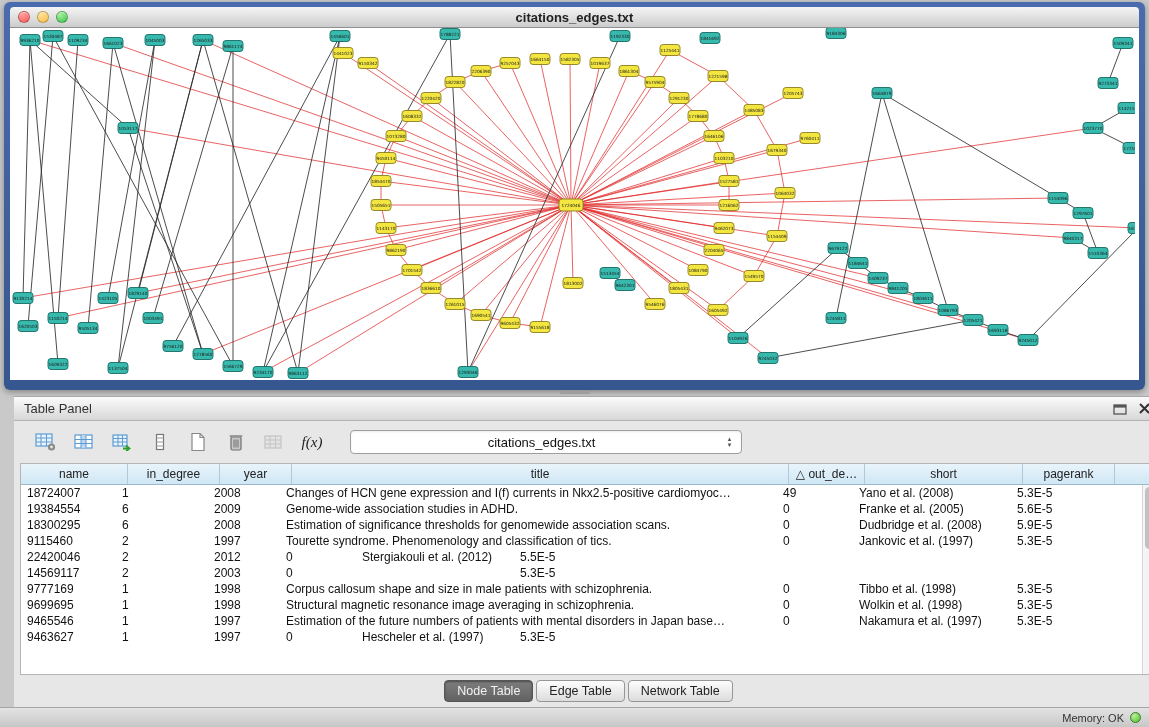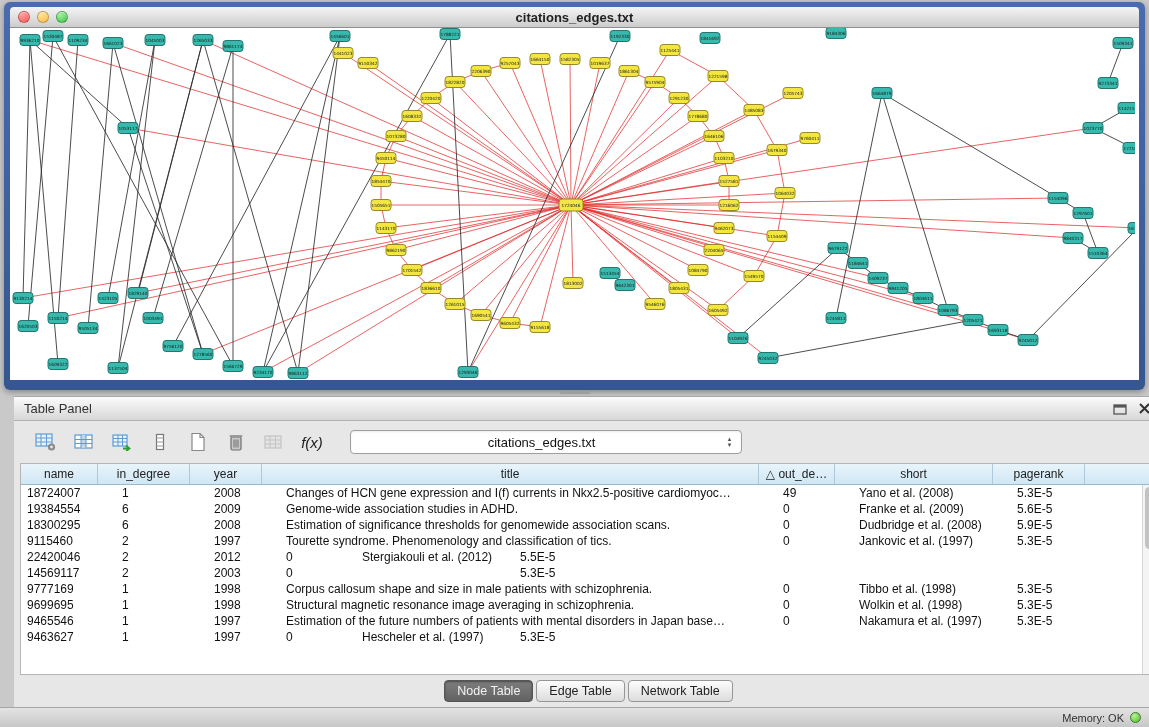--- a/index.html
+++ b/index.html
@@ -38,21 +38,21 @@
     border-bottom:1px solid #b2b2b2; display:flex; align-items:center; padding:0 10px; }
   .panel-title { font-size:13px; color:#333; }
   .panel-titlebar .spacer { flex:1; }
   .panel-btn { width:18px; height:18px; display:flex; align-items:center; justify-content:center;
     margin-left:6px; color:#444; }
   .panel-btn svg { display:block; }
 
   .toolbar { height:42px; display:flex; align-items:center; padding:0 0 0 18px; gap:10px; }
   .tool-btn { width:28px; height:28px; display:flex; align-items:center; justify-content:center;
     border-radius:4px; }
-  .fn-btn { font-family:Liberation Sans, sans-serif; font-style:italic;
+  .fn-btn { font-family:Liberation Serif, serif; font-style:italic;
     font-size:15px; color:#222;text-align:right; }
   .net-select { margin-left:14px; width:392px; height:24px; background:#ffffff;
     border:1px solid #9f9f9f; border-radius:4px; display:flex; align-items:center;
     padding:0 4px 0 10px; font-size:13px; color:#111; box-shadow:inset 0 1px 2px rgba(0,0,0,.08); }
   .net-select .val { flex:1; text-align:center; overflow:hidden; white-space:nowrap; }
   .stepper { width:15px; height:18px; display:flex; flex-direction:column; align-items:center;
     justify-content:center; color:#555; font-size:6px; line-height:6px; }
 
   .table-wrap { flex:1; margin:0 6px; background:#ffffff; border:1px solid #b5b5b5;
     display:flex; flex-direction:column; overflow:hidden; position:relative; }
@@ -726,21 +726,21 @@
       <span class="val">citations_edges.txt</span>
       <span class="stepper">
           <span>▲</span>
           <span>▼</span>
         </span>
     </div>
   </div>
 
   <div class="table-wrap">
     <div class="thead">
-        <div class="th" style="width: 77px;">name</div>
+        <div class="th" style="width: 107px;">name</div>
         <div class="th" style="width: 92px;">in_degree</div>
         <div class="th" style="width: 72px;">year</div>
         <div class="th" style="width: 497px;">title</div>
         <div class="th" style="width: 76px;">△ out_de…</div>
         <div class="th" style="width: 158px;">short</div>
         <div class="th" style="width: 92px;">pagerank</div>
         <div class="th th-fill"></div>
       </div>
     <div class="tbody">
         <div class="tr">
@@ -751,21 +751,21 @@
           <div class="td" style="width: 76px;">49</div>
           <div class="td" style="width: 158px;">Yano et al. (2008)</div>
           <div class="td" style="width: 92px;">5.3E-5</div>
         </div>
         <div class="tr">
           <div class="td" style="width: 95px;">19384554</div>
           <div class="td" style="width: 92px;">6</div>
           <div class="td" style="width: 72px;">2009</div>
           <div class="td" style="width: 497px;">Genome-wide association studies in ADHD.</div>
           <div class="td" style="width: 76px;">0</div>
-          <div class="td" style="width: 158px;">Franke et al. (2009)</div>
+          <div class="td" style="width: 158px;">Franke et al. (2005)</div>
           <div class="td" style="width: 92px;">5.6E-5</div>
         </div>
         <div class="tr">
           <div class="td" style="width: 95px;">18300295</div>
           <div class="td" style="width: 92px;">6</div>
           <div class="td" style="width: 72px;">2008</div>
           <div class="td" style="width: 497px;">Estimation of significance thresholds for genomewide association scans.</div>
           <div class="td" style="width: 76px;">0</div>
           <div class="td" style="width: 158px;">Dudbridge et al. (2008)</div>
           <div class="td" style="width: 92px;">5.9E-5</div>

